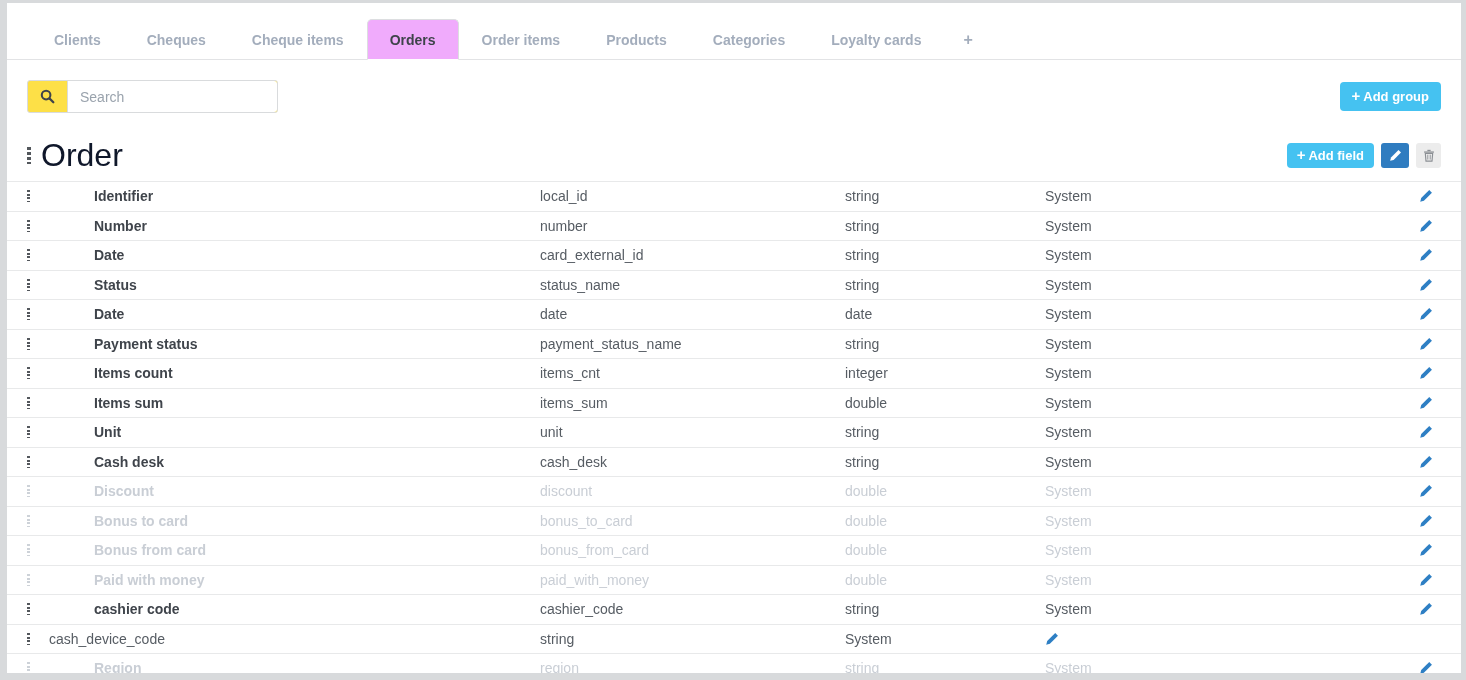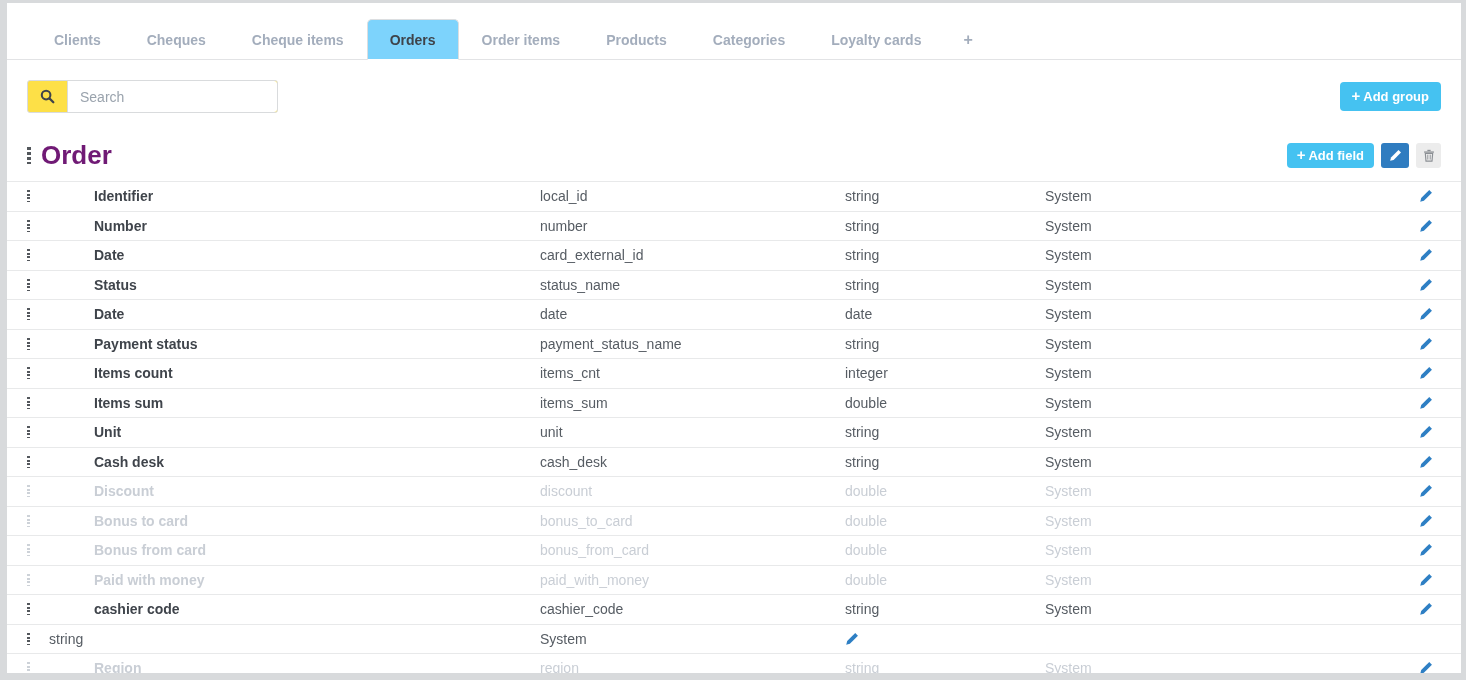--- a/index.html
+++ b/index.html
@@ -15,21 +15,21 @@
   }
 
   
   .tabbar { display:flex; align-items:flex-start; padding:16px 36px 0 24px; border-bottom:1px solid #e2e3e5; }
   .tab {
     height:41px; line-height:40px; padding:0 22px; font-size:14px; font-weight:bold;
     color:#a3adbc; cursor:pointer; white-space:nowrap; background:transparent;
     border:1px solid transparent; margin-bottom:-1px; user-select:none;
   }
   .tab.active {
-    color:#3e434a; background:#7dd3fc; border:1px solid #dcdee0; border-bottom:1px solid #fff;
+    color:#3e434a; background:#f0abfc; border:1px solid #dcdee0; border-bottom:1px solid #fff;
     border-radius:5px 5px 0 0;
   }
   .tab.addtab { padding:0 18px; font-size:16px; }
 
   
   .toolbar { display:flex; justify-content:space-between; align-items:center; margin:20px 20px 0 20px; }
   .searchbox { display:flex; align-items:stretch; width:251px; height:33px; border:1px solid #d9dbdd; border-radius:3px; background:#fde047; }
   .search-icon-cell { width:40px; display:flex; align-items:center; justify-content:center; border-right:1px solid #d9dbdd; }
   .searchbox input {
     flex:1; border:none; outline:none; padding:0 12px; font-size:14px; color:#3e434a;
@@ -41,21 +41,21 @@
     background:#45c2f1; color:#fff; font-size:13px; font-weight:bold;
     border-radius:4px; padding:0 12px; height:29px;
     font-family:"Liberation Sans","DejaVu Sans",sans-serif;
   }
   .btn-blue .plus { font-size:15px; font-weight:bold; line-height:1; position:relative; top:-1px; }
 
   
   .section-head { display:flex; align-items:center; margin:24px 20px 0 20px; height:36px; }
   .grip { display:inline-block; width:3px; background:repeating-linear-gradient(to bottom,#53575c 0 2px,transparent 2px 3.6px); }
   .grip.big { width:4px; height:17px; background:repeating-linear-gradient(to bottom,#53575c 0 3px,transparent 3px 5px); }
-  .section-title { font-size:26px; color:#701a75; margin-left:10px; font-weight:bold; flex:1; }
+  .section-title { font-size:32px; color:#0f172a; margin-left:10px; font-weight:normal; flex:1; }
   .head-actions { display:flex; align-items:center; gap:7px; }
   .btn-field { height:25px; padding:0 10px; }
   .icon-btn {
     width:28px; height:25px; border:none; border-radius:3px; cursor:pointer;
     display:inline-flex; align-items:center; justify-content:center;
   }
   .icon-btn.edit { background:#2f7cc0; }
   .icon-btn.trash { width:25px; background:#ececec; }
 
   
@@ -337,20 +337,21 @@
         <button class="row-edit">
           <span>
             <svg width="14" height="14" viewBox="0 0 16 16">
               <path d="M11.7 1.2 L14.8 4.3 L5.6 13.5 L1.4 14.6 L2.5 10.4 Z" fill="#2e7fc4"></path>
             </svg>
           </span>
         </button>
       </div>
         <div class="trow">
         <span class="grip"></span>
+        <span class="cell key">cash_device_code</span>
         <span class="cell type">string</span>
         <span class="cell source">System</span>
         <button class="row-edit">
           <span>
             <svg width="14" height="14" viewBox="0 0 16 16">
               <path d="M11.7 1.2 L14.8 4.3 L5.6 13.5 L1.4 14.6 L2.5 10.4 Z" fill="#2e7fc4"></path>
             </svg>
           </span>
         </button>
       </div>

